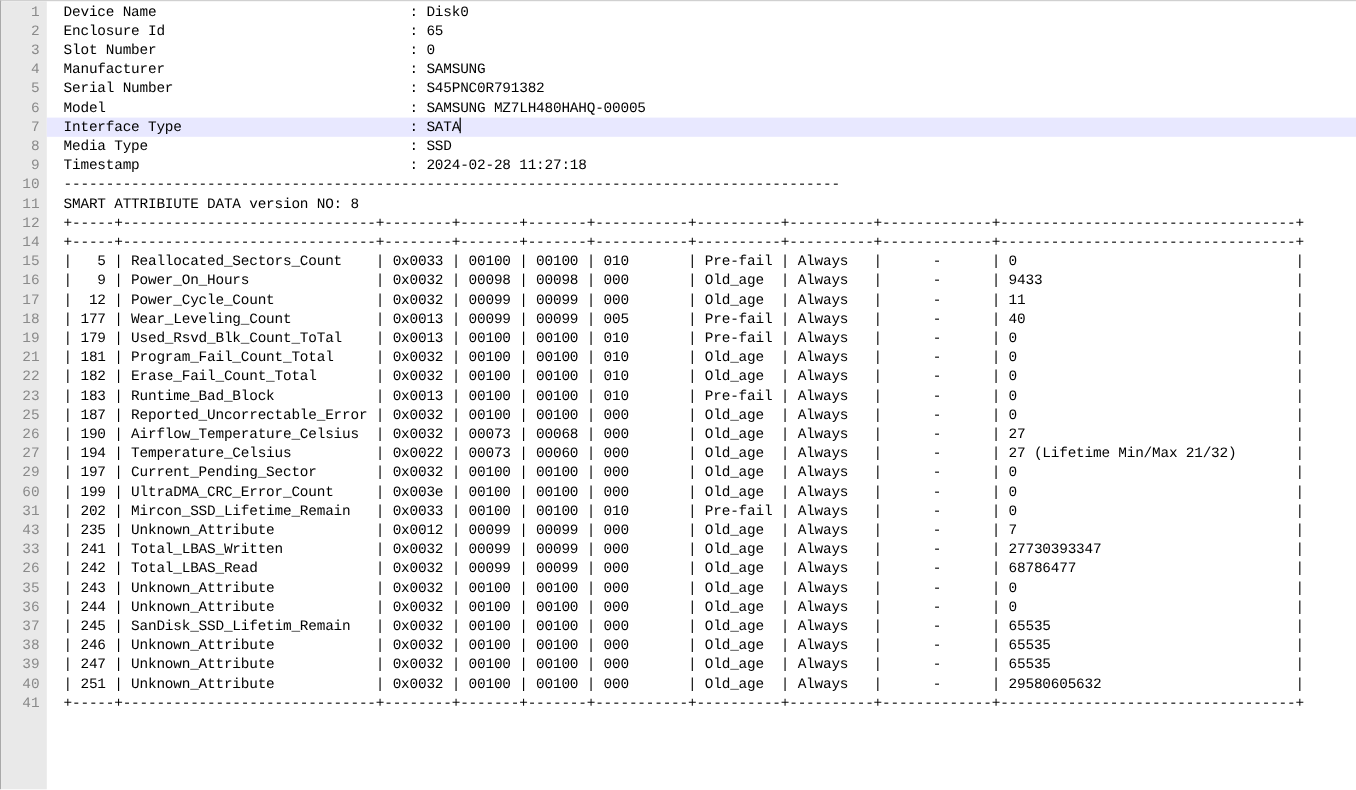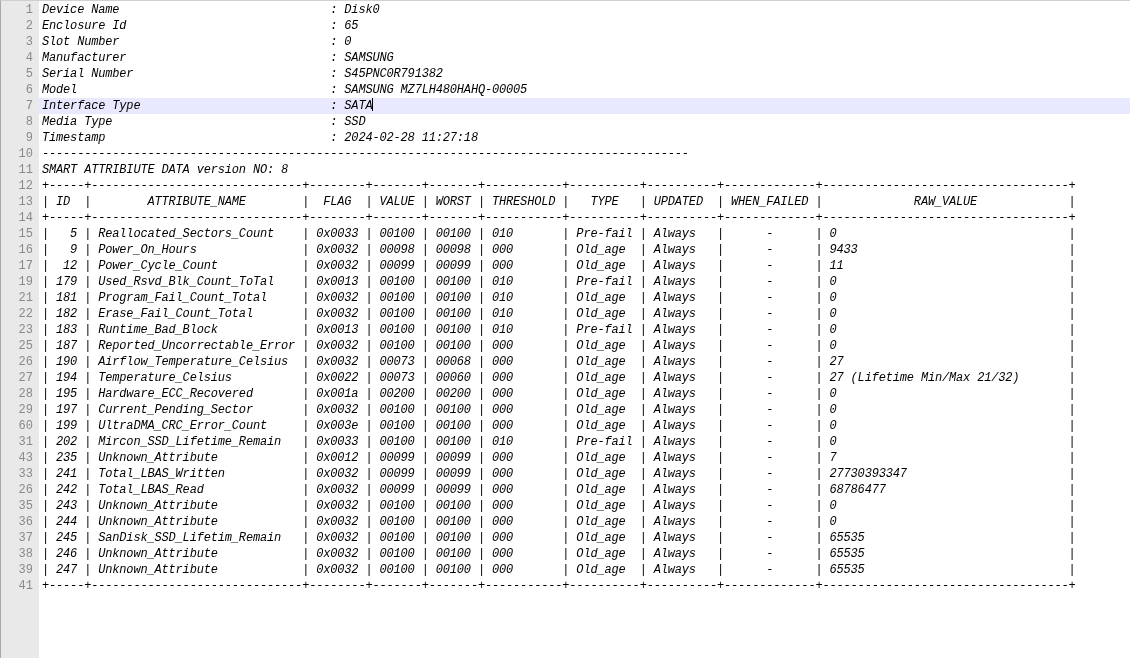--- a/index.html
+++ b/index.html
@@ -32,23 +32,22 @@
     width:38px;flex:0 0 38px;
     text-align:right;padding-right:6px;
     color:var(--line-num);
     z-index:1;
     letter-spacing:0;
     user-select:none;
   }
   .lt{
     flex:1 1 auto;
     white-space:pre;
-    padding-left:3px;
+    padding-left:14px;
     z-index:1;
-    font-style:italic;
   }
   .lt.current{background:var(--cur-line);}
   .caret{
     display:inline-block;width:1px;height:13px;
     background:var(--caret);
     vertical-align:-2px;
   }
 </style>
 </head>
 <body>
@@ -98,40 +97,40 @@
       </div>
       <div class="line">
         <div class="ln">11</div>
         <div class="lt">SMART ATTRIBIUTE DATA version NO: 8</div>
       </div>
       <div class="line">
         <div class="ln">12</div>
         <div class="lt">+-----+------------------------------+--------+-------+-------+-----------+----------+----------+-------------+-----------------------------------+</div>
       </div>
       <div class="line">
-        <div class="ln">13</div>
-        <div class="lt">| ID  |        ATTRIBUTE_NAME        |  FLAG  | VALUE | WORST | THRESHOLD |   TYPE   | UPDATED  | WHEN_FAILED |             RAW_VALUE             |</div>
-      </div>
-      <div class="line">
         <div class="ln">14</div>
         <div class="lt">+-----+------------------------------+--------+-------+-------+-----------+----------+----------+-------------+-----------------------------------+</div>
       </div>
       <div class="line">
         <div class="ln">15</div>
         <div class="lt">|   5 | Reallocated_Sectors_Count    | 0x0033 | 00100 | 00100 | 010       | Pre-fail | Always   |      -      | 0                                 |</div>
       </div>
       <div class="line">
         <div class="ln">16</div>
         <div class="lt">|   9 | Power_On_Hours               | 0x0032 | 00098 | 00098 | 000       | Old_age  | Always   |      -      | 9433                              |</div>
       </div>
       <div class="line">
         <div class="ln">17</div>
         <div class="lt">|  12 | Power_Cycle_Count            | 0x0032 | 00099 | 00099 | 000       | Old_age  | Always   |      -      | 11                                |</div>
       </div>
       <div class="line">
+        <div class="ln">18</div>
+        <div class="lt">| 177 | Wear_Leveling_Count          | 0x0013 | 00099 | 00099 | 005       | Pre-fail | Always   |      -      | 40                                |</div>
+      </div>
+      <div class="line">
         <div class="ln">19</div>
         <div class="lt">| 179 | Used_Rsvd_Blk_Count_ToTal    | 0x0013 | 00100 | 00100 | 010       | Pre-fail | Always   |      -      | 0                                 |</div>
       </div>
       <div class="line">
         <div class="ln">21</div>
         <div class="lt">| 181 | Program_Fail_Count_Total     | 0x0032 | 00100 | 00100 | 010       | Old_age  | Always   |      -      | 0                                 |</div>
       </div>
       <div class="line">
         <div class="ln">22</div>
         <div class="lt">| 182 | Erase_Fail_Count_Total       | 0x0032 | 00100 | 00100 | 010       | Old_age  | Always   |      -      | 0                                 |</div>
@@ -146,24 +145,20 @@
       </div>
       <div class="line">
         <div class="ln">26</div>
         <div class="lt">| 190 | Airflow_Temperature_Celsius  | 0x0032 | 00073 | 00068 | 000       | Old_age  | Always   |      -      | 27                                |</div>
       </div>
       <div class="line">
         <div class="ln">27</div>
         <div class="lt">| 194 | Temperature_Celsius          | 0x0022 | 00073 | 00060 | 000       | Old_age  | Always   |      -      | 27 (Lifetime Min/Max 21/32)       |</div>
       </div>
       <div class="line">
-        <div class="ln">28</div>
-        <div class="lt">| 195 | Hardware_ECC_Recovered       | 0x001a | 00200 | 00200 | 000       | Old_age  | Always   |      -      | 0                                 |</div>
-      </div>
-      <div class="line">
         <div class="ln">29</div>
         <div class="lt">| 197 | Current_Pending_Sector       | 0x0032 | 00100 | 00100 | 000       | Old_age  | Always   |      -      | 0                                 |</div>
       </div>
       <div class="line">
         <div class="ln">60</div>
         <div class="lt">| 199 | UltraDMA_CRC_Error_Count     | 0x003e | 00100 | 00100 | 000       | Old_age  | Always   |      -      | 0                                 |</div>
       </div>
       <div class="line">
         <div class="ln">31</div>
         <div class="lt">| 202 | Mircon_SSD_Lifetime_Remain   | 0x0033 | 00100 | 00100 | 010       | Pre-fail | Always   |      -      | 0                                 |</div>
@@ -192,19 +187,23 @@
         <div class="ln">37</div>
         <div class="lt">| 245 | SanDisk_SSD_Lifetim_Remain   | 0x0032 | 00100 | 00100 | 000       | Old_age  | Always   |      -      | 65535                             |</div>
       </div>
       <div class="line">
         <div class="ln">38</div>
         <div class="lt">| 246 | Unknown_Attribute            | 0x0032 | 00100 | 00100 | 000       | Old_age  | Always   |      -      | 65535                             |</div>
       </div>
       <div class="line">
         <div class="ln">39</div>
         <div class="lt">| 247 | Unknown_Attribute            | 0x0032 | 00100 | 00100 | 000       | Old_age  | Always   |      -      | 65535                             |</div>
+      </div>
+      <div class="line">
+        <div class="ln">40</div>
+        <div class="lt">| 251 | Unknown_Attribute            | 0x0032 | 00100 | 00100 | 000       | Old_age  | Always   |      -      | 29580605632                       |</div>
       </div>
       <div class="line">
         <div class="ln">41</div>
         <div class="lt">+-----+------------------------------+--------+-------+-------+-----------+----------+----------+-------------+-----------------------------------+</div>
       </div>
     </div>
 </div>
 
 </body></html>

